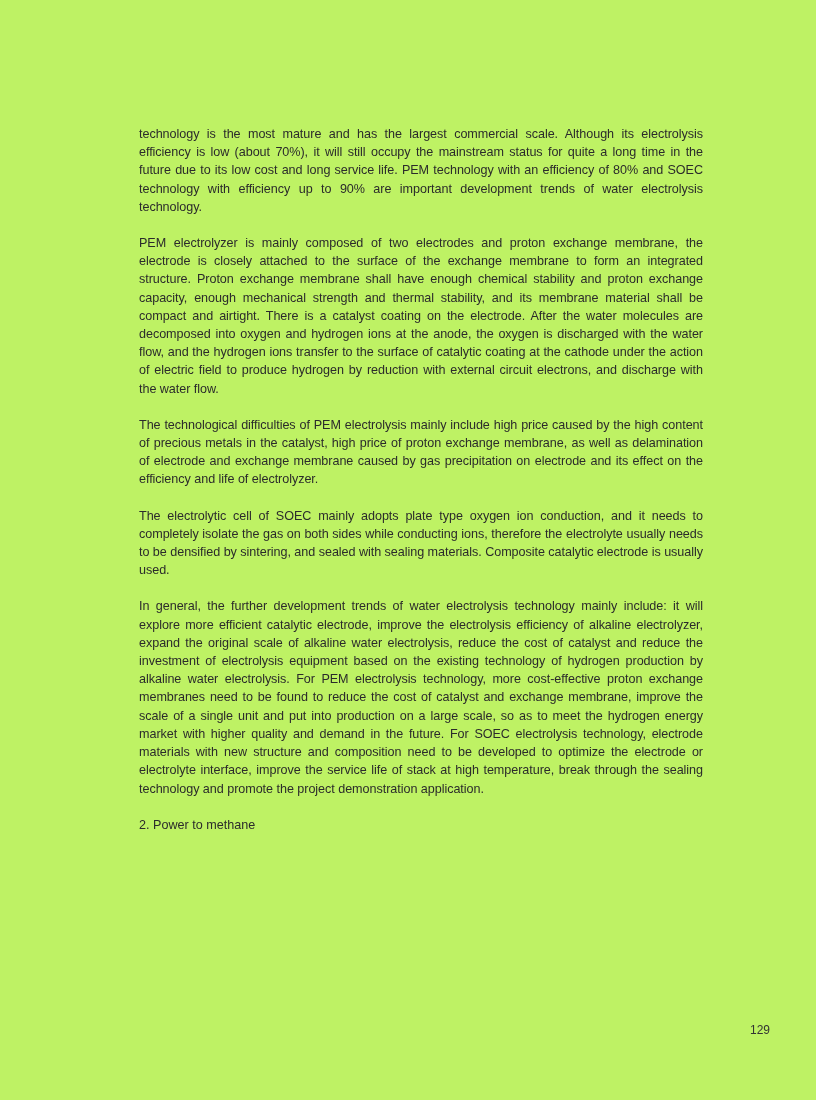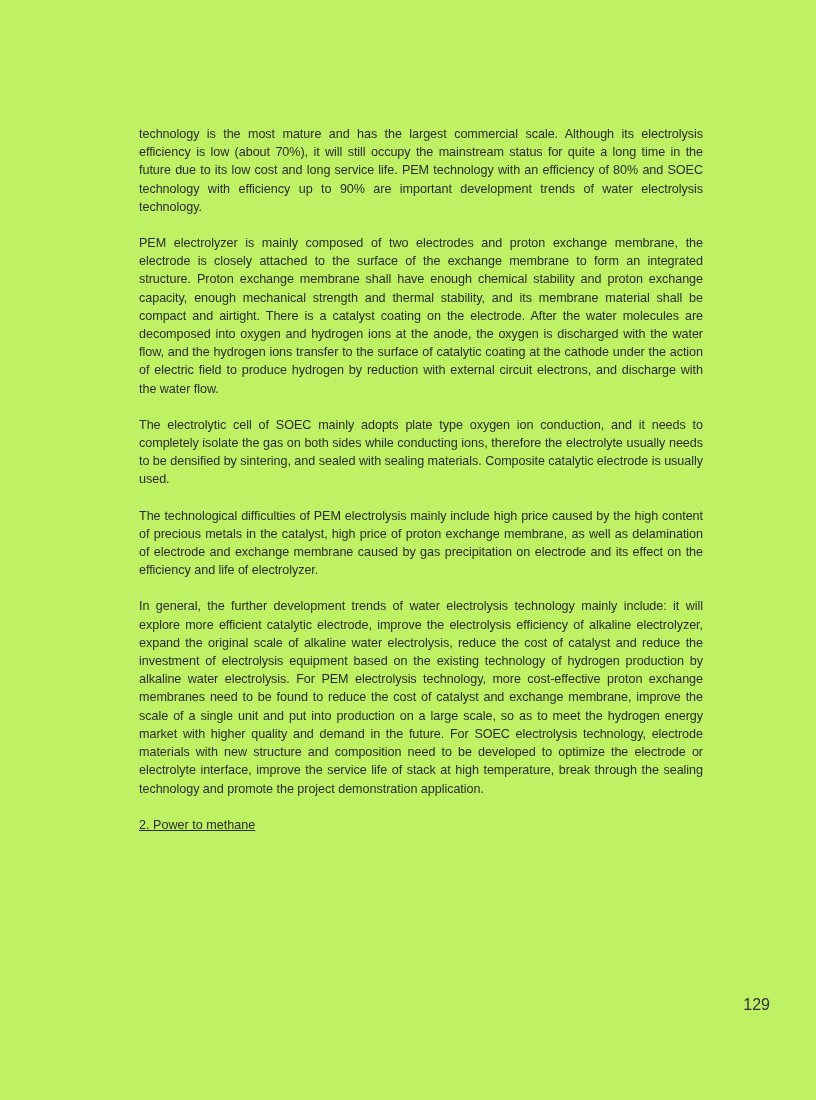--- a/index.html
+++ b/index.html
@@ -35,38 +35,37 @@
       line-height: 18.2px;
       text-align: justify;
       color: #2b2b2b;
       letter-spacing: -0.05px;
     }
     .heading {
       margin: 0 0 18px 0;
       font-size: 12.6px;
       line-height: 18.2px;
       color: #2b2b2b;
-      text-decoration: underline;
     }
     .page-number {
       position: absolute;
       left: 740px;
-      top: 996px;
+      top: 1023px;
       width: 30px;
       text-align: right;
-      font-size: 16px;
+      font-size: 12px;
       color: #333333;
     }
   </style>
 </head>
 <body>
 
 <div class="page">
   <div class="content">
     <p class="para">technology is the most mature and has the largest commercial scale. Although its electrolysis efficiency is low (about 70%), it will still occupy the mainstream status for quite a long time in the future due to its low cost and long service life. PEM technology with an efficiency of 80% and SOEC technology with efficiency up to 90% are important development trends of water electrolysis technology.</p>
     <p class="para">PEM electrolyzer is mainly composed of two electrodes and proton exchange membrane, the electrode is closely attached to the surface of the exchange membrane to form an integrated structure. Proton exchange membrane shall have enough chemical stability and proton exchange capacity, enough mechanical strength and thermal stability, and its membrane material shall be compact and airtight. There is a catalyst coating on the electrode. After the water molecules are decomposed into oxygen and hydrogen ions at the anode, the oxygen is discharged with the water flow, and the hydrogen ions transfer to the surface of catalytic coating at the cathode under the action of electric field to produce hydrogen by reduction with external circuit electrons, and discharge with the water flow.</p>
+    <p class="para">The technological difficulties of PEM electrolysis mainly include high price caused by the high content of precious metals in the catalyst, high price of proton exchange membrane, as well as delamination of electrode and exchange membrane caused by gas precipitation on electrode and its effect on the efficiency and life of electrolyzer.</p>
     <p class="para">The electrolytic cell of SOEC mainly adopts plate type oxygen ion conduction, and it needs to completely isolate the gas on both sides while conducting ions, therefore the electrolyte usually needs to be densified by sintering, and sealed with sealing materials. Composite catalytic electrode is usually used.</p>
-    <p class="para">The technological difficulties of PEM electrolysis mainly include high price caused by the high content of precious metals in the catalyst, high price of proton exchange membrane, as well as delamination of electrode and exchange membrane caused by gas precipitation on electrode and its effect on the efficiency and life of electrolyzer.</p>
     <p class="para">In general, the further development trends of water electrolysis technology mainly include: it will explore more efficient catalytic electrode, improve the electrolysis efficiency of alkaline electrolyzer, expand the original scale of alkaline water electrolysis, reduce the cost of catalyst and reduce the investment of electrolysis equipment based on the existing technology of hydrogen production by alkaline water electrolysis. For PEM electrolysis technology, more cost-effective proton exchange membranes need to be found to reduce the cost of catalyst and exchange membrane, improve the scale of a single unit and put into production on a large scale, so as to meet the hydrogen energy market with higher quality and demand in the future. For SOEC electrolysis technology, electrode materials with new structure and composition need to be developed to optimize the electrode or electrolyte interface, improve the service life of stack at high temperature, break through the sealing technology and promote the project demonstration application.</p>
     <p class="heading">2. Power to methane</p>
   </div>
   <div class="page-number">129</div>
 </div>
 
 </body></html>

